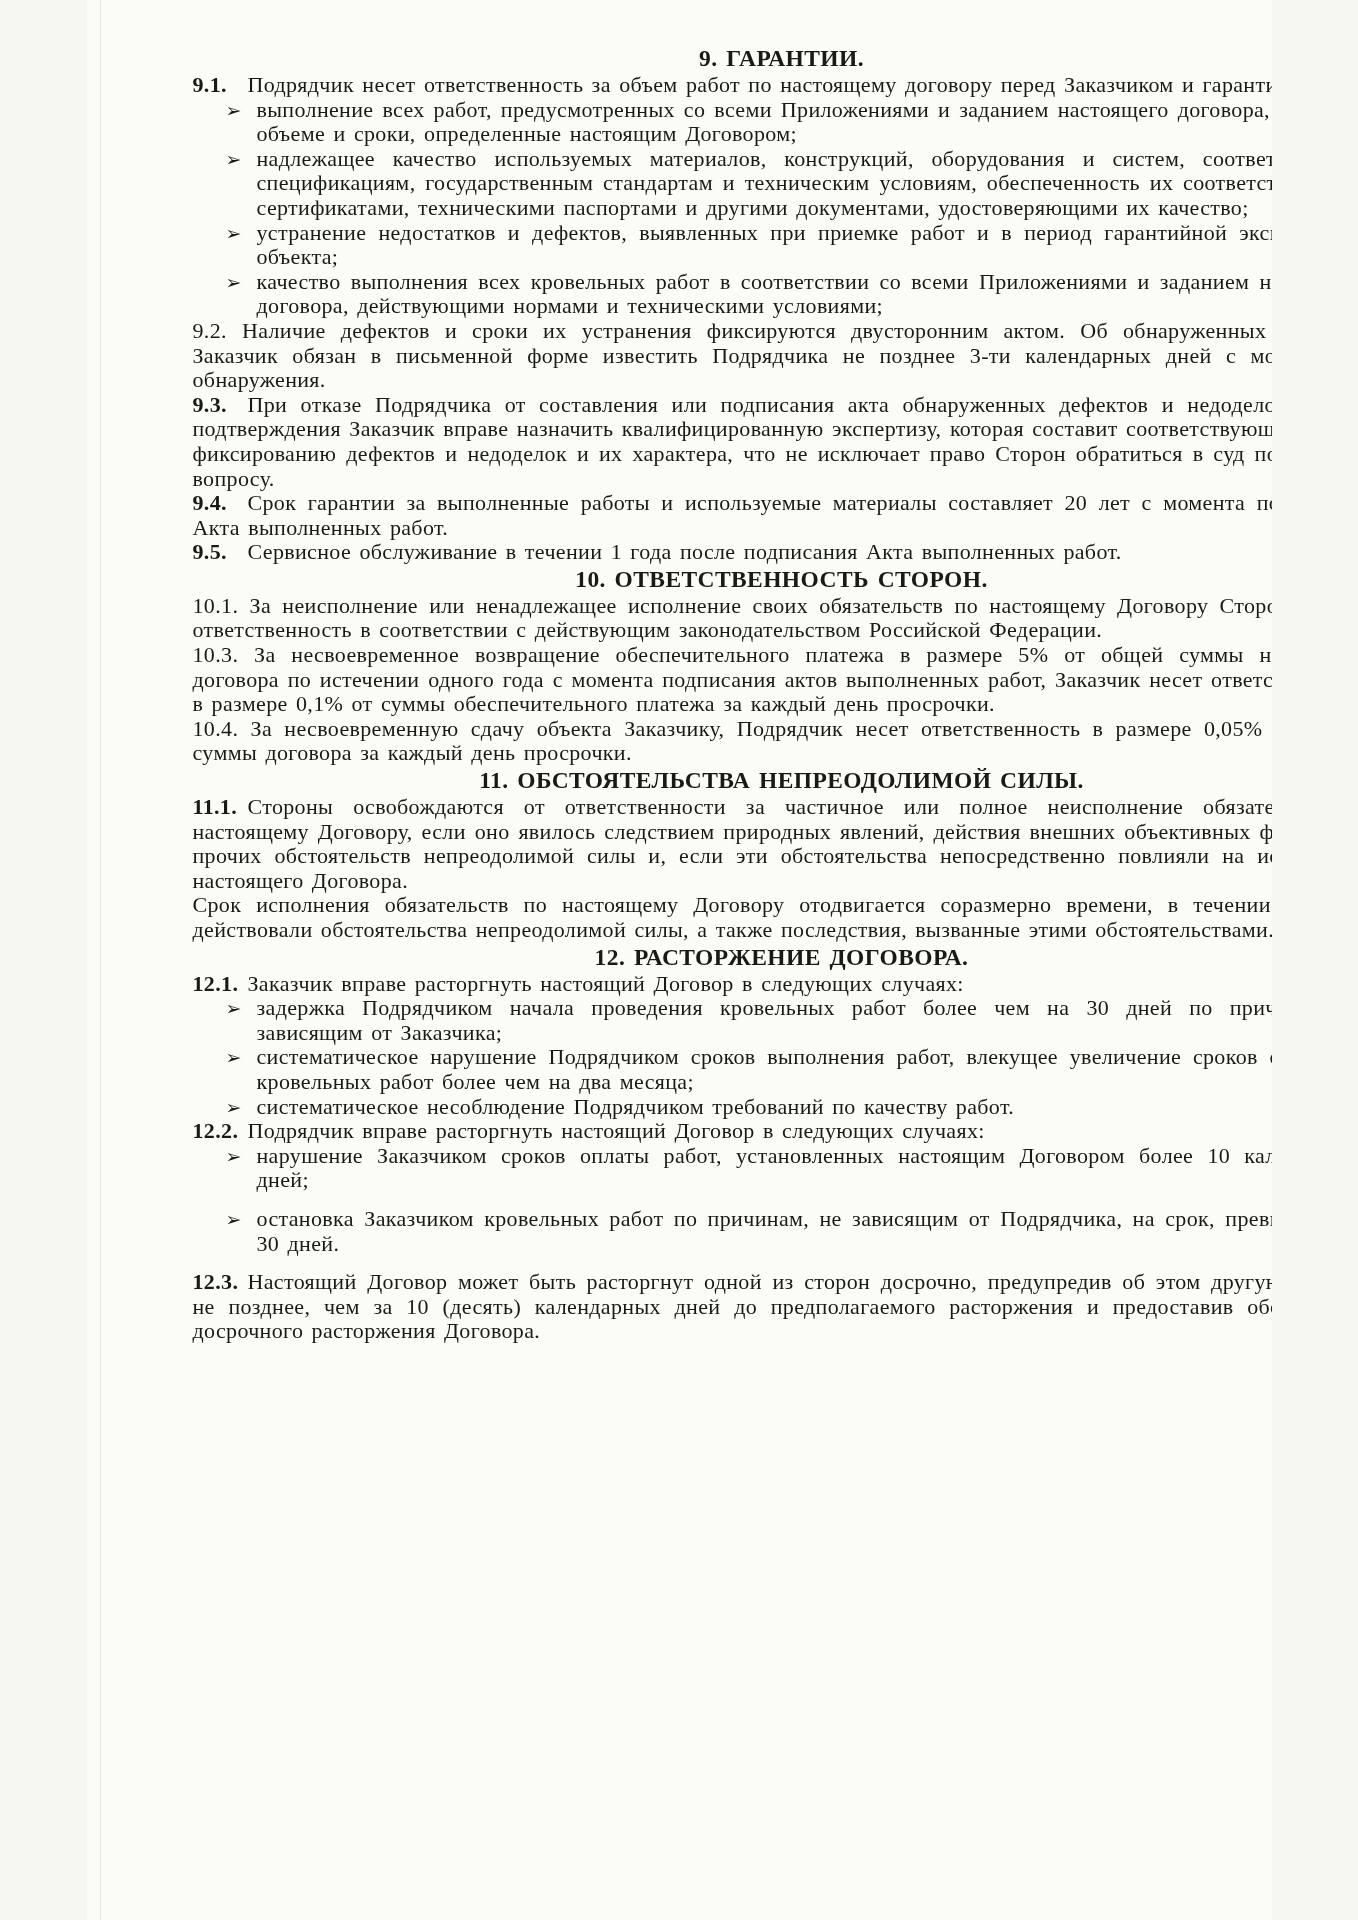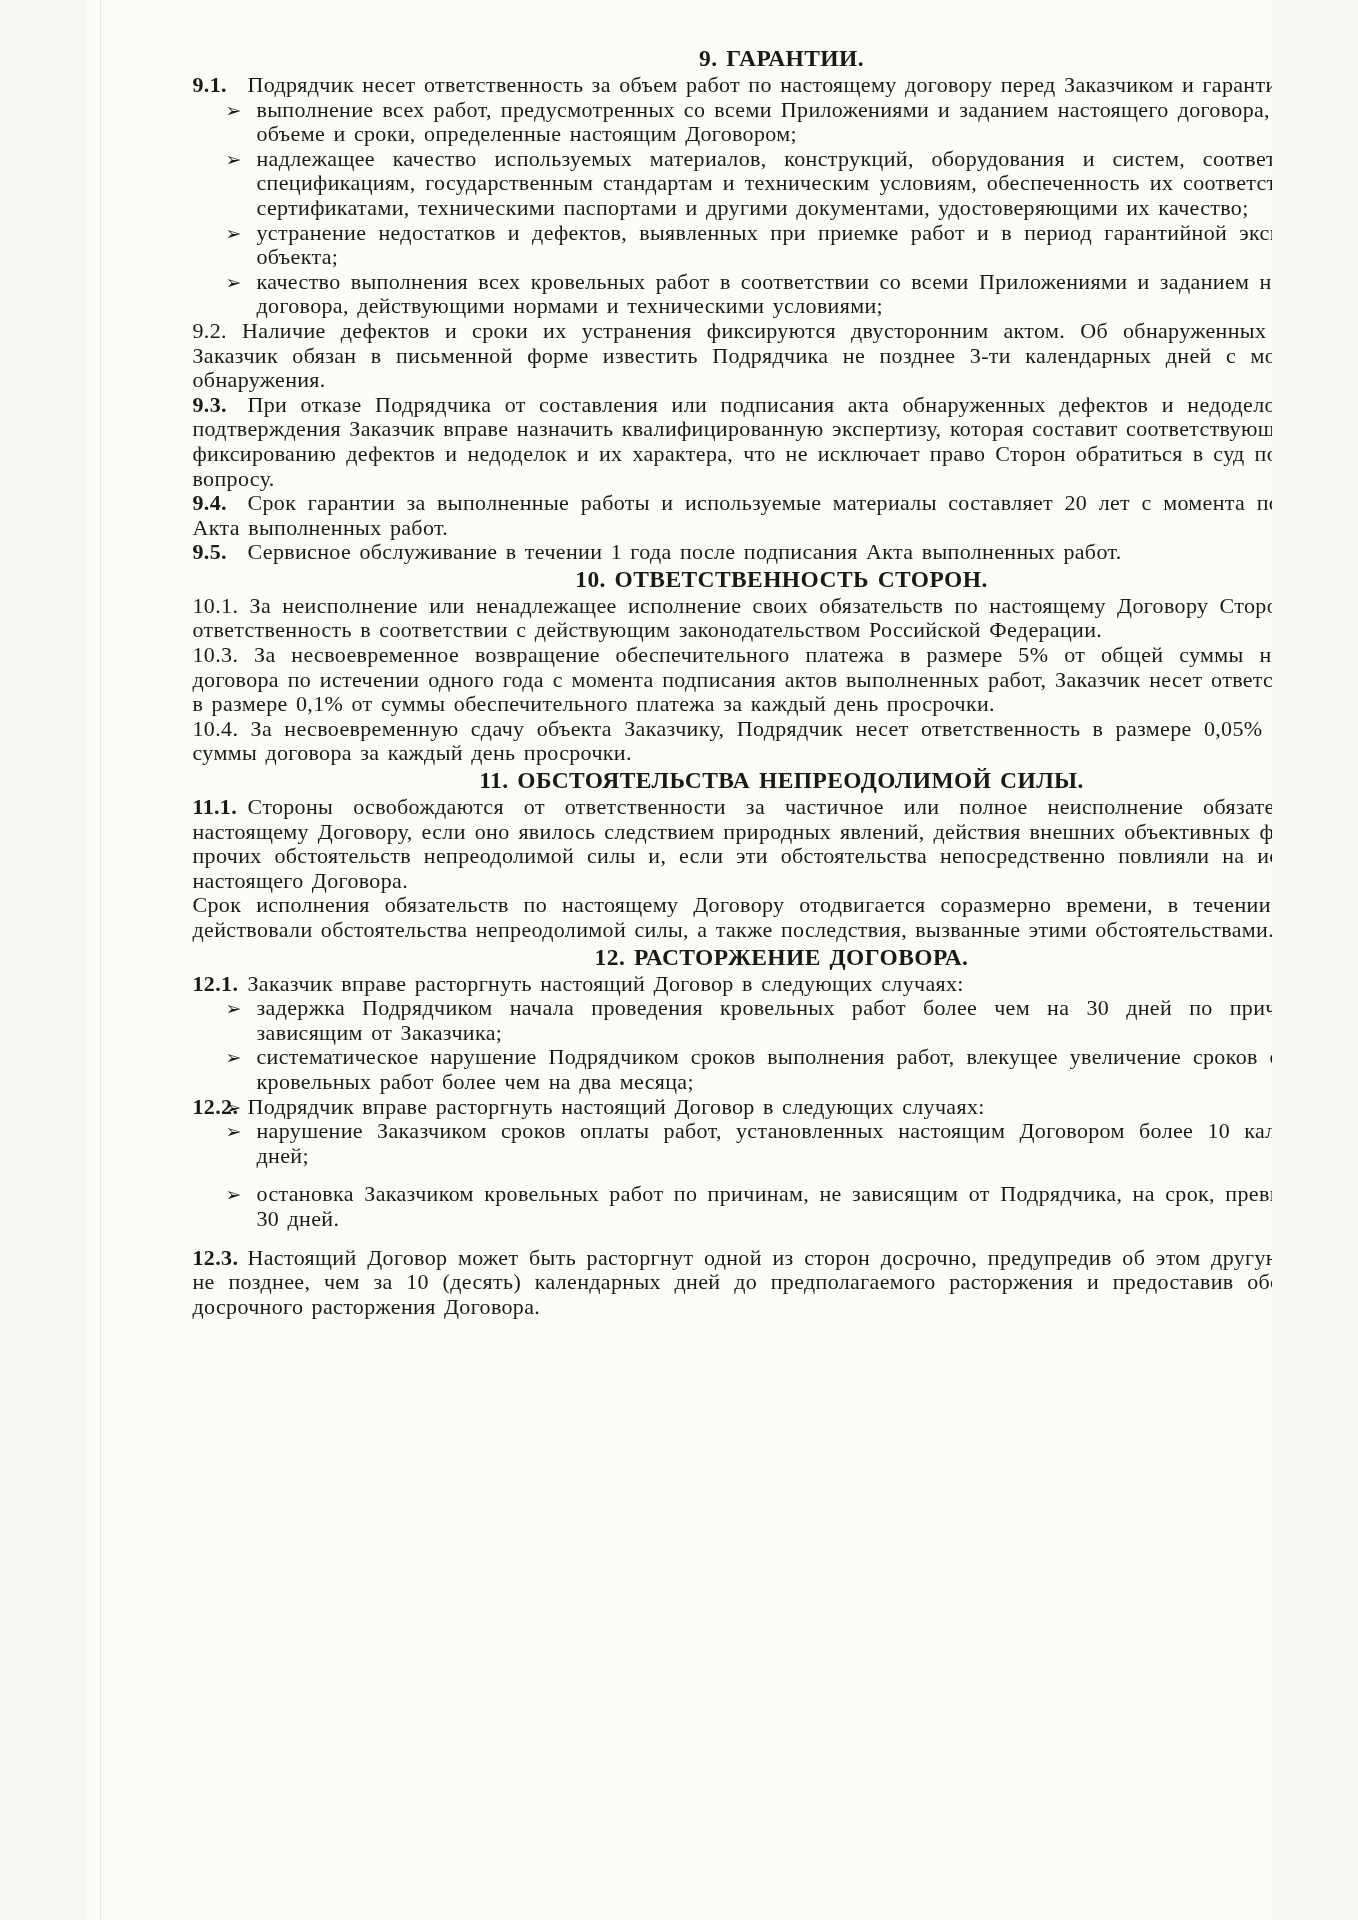--- a/index.html
+++ b/index.html
@@ -113,21 +113,21 @@
     <p class="para"><span class="ptext">Срок исполнения обязательств по настоящему Договору отодвигается соразмерно времени, в течении которого действовали обстоятельства непреодолимой силы, а также последствия, вызванные этими обстоятельствами.</span></p>
 
 
 
     <h2 class="hd">12. РАСТОРЖЕНИЕ ДОГОВОРА.</h2>
 
     <p class="para"><span class="pnum tab">12.1.</span><span class="ptext">Заказчик вправе расторгнуть настоящий Договор в следующих случаях:</span></p>
 
     <div class="bullet"><span class="arrow">➢</span><span class="ptext">задержка Подрядчиком начала проведения кровельных работ более чем на 30 дней по причинам, не зависящим от Заказчика;</span></div>
     <div class="bullet"><span class="arrow">➢</span><span class="ptext">систематическое нарушение Подрядчиком сроков выполнения работ, влекущее увеличение сроков окончания кровельных работ более чем на два месяца;</span></div>
-    <div class="bullet"><span class="arrow">➢</span></div>
+    <div class="bullet"><span class="arrow">➢</span><span class="ptext">систематическое несоблюдение Подрядчиком требований по качеству работ.</span></div>
 
     <p class="para"><span class="pnum tab">12.2.</span><span class="ptext">Подрядчик вправе расторгнуть настоящий Договор в следующих случаях:</span></p>
 
     <div class="bullet"><span class="arrow">➢</span><span class="ptext">нарушение Заказчиком сроков оплаты работ, установленных настоящим Договором более 10 календарных дней;</span></div>
     <div class="bullet gap-top"><span class="arrow">➢</span><span class="ptext">остановка Заказчиком кровельных работ по причинам, не зависящим от Подрядчика, на срок, превышающий 30 дней.</span></div>
 
     <p class="para gap-top"><span class="pnum tab">12.3.</span><span class="ptext">Настоящий Договор может быть расторгнут одной из сторон досрочно, предупредив об этом другую сторону не позднее, чем за 10 (десять) календарных дней до предполагаемого расторжения и предоставив обоснование досрочного расторжения Договора.</span></p>
 
   </div>
 </div>

